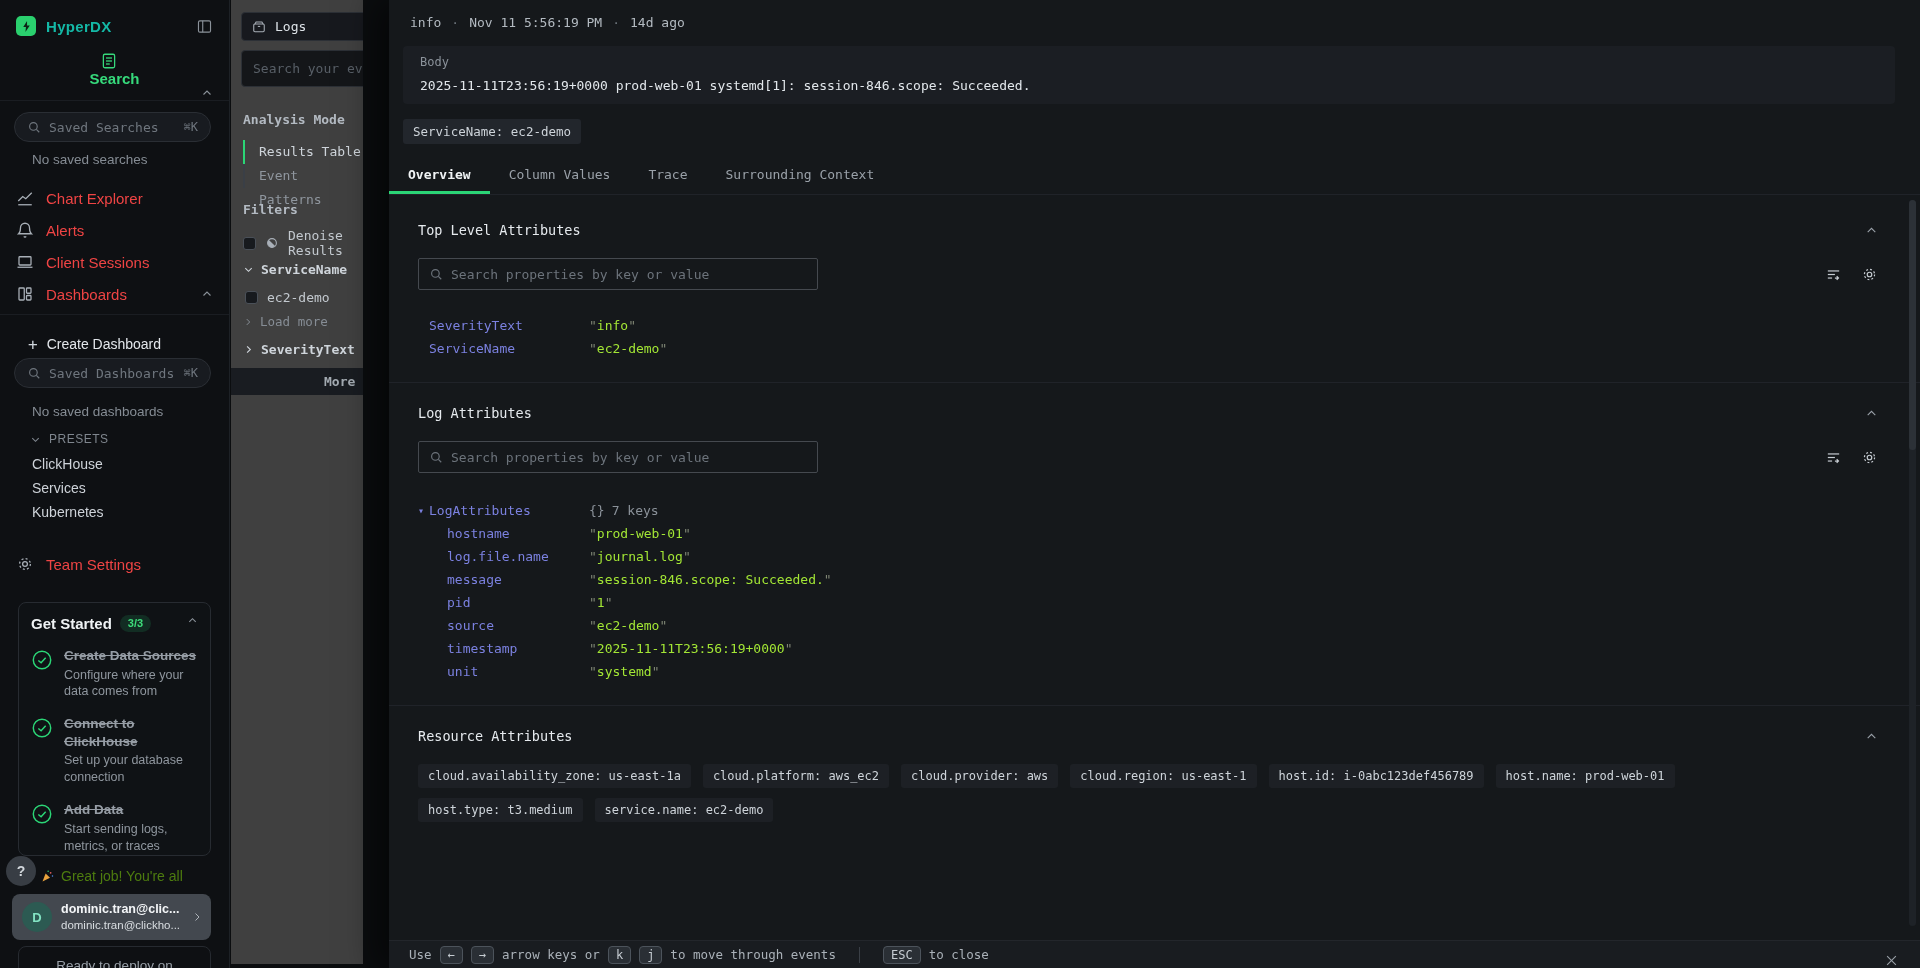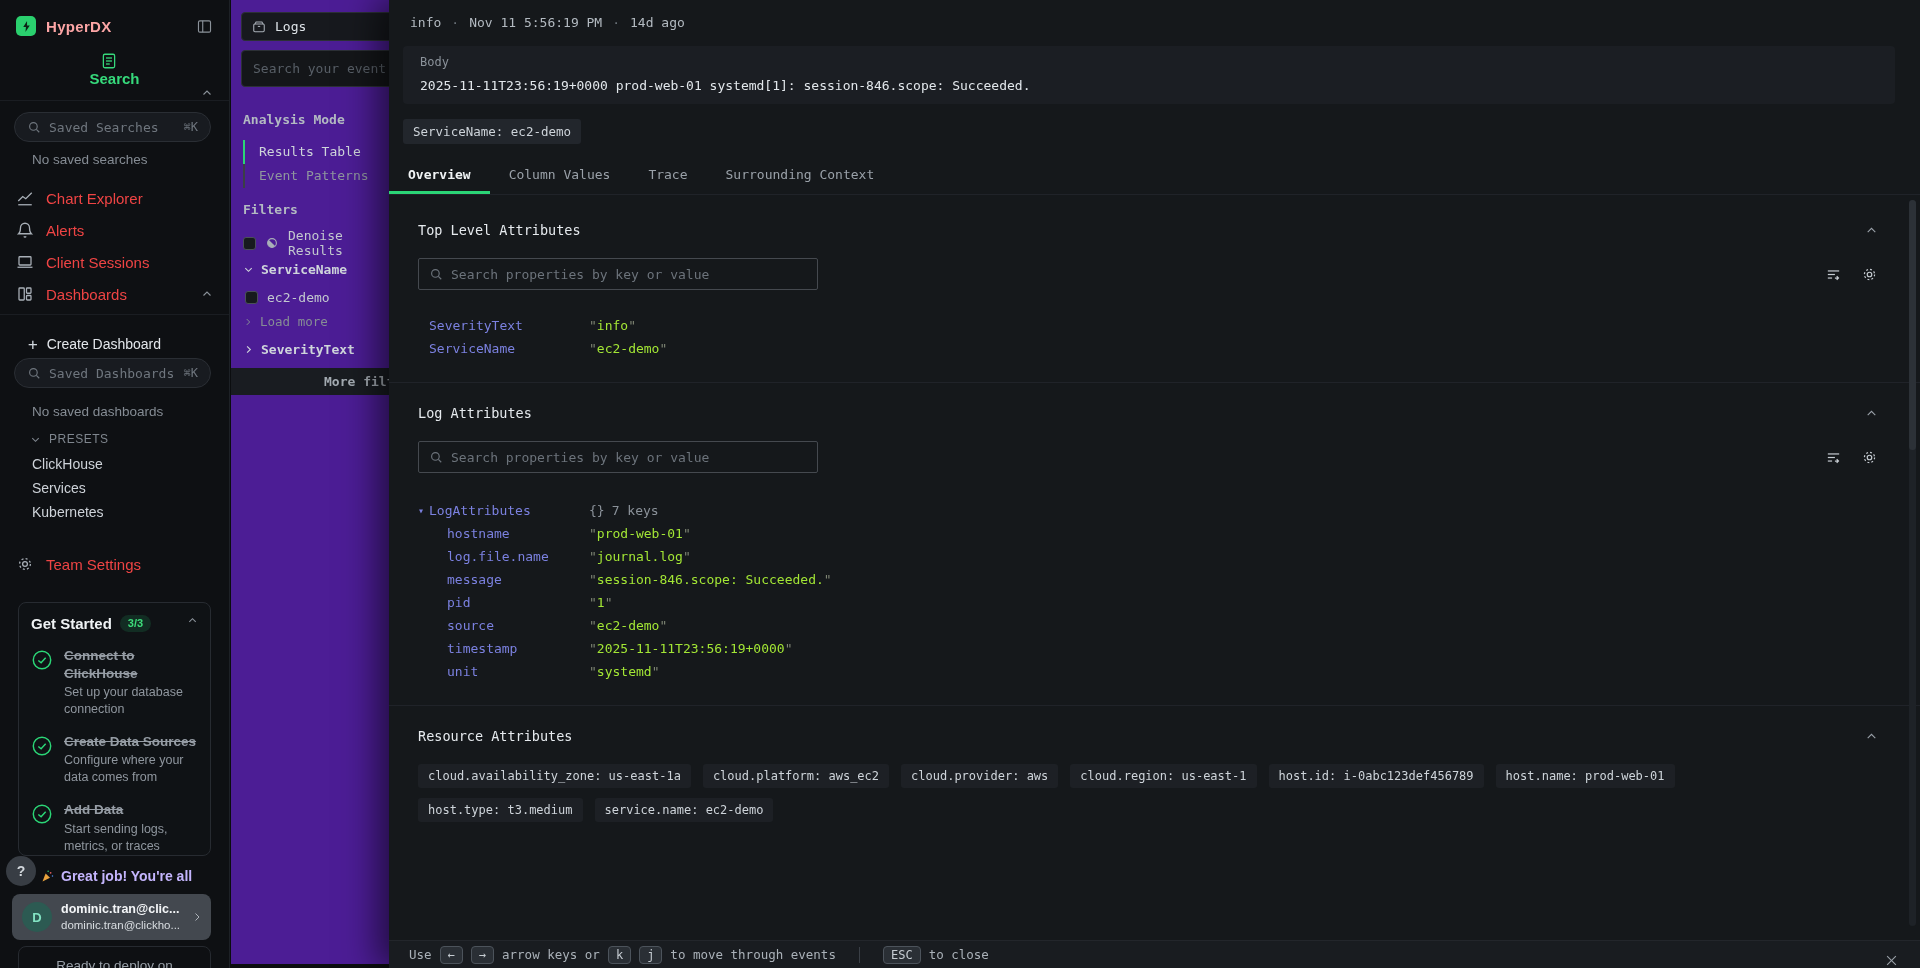--- a/index.html
+++ b/index.html
@@ -6,21 +6,21 @@
   html,body { width:1920px; height:968px; }
   body { background:#0b0d0f; font-family:"DejaVu Sans Mono",monospace; color:#d5dae0;
          overflow:hidden; position:relative; }
   svg { display:block; }
   .sans { font-family:"Liberation Sans","DejaVu Sans",sans-serif; }
 
   
   .sidebar { position:absolute; left:0; top:0; bottom:0; width:230px; background:#0e1013;
              border-right:1px solid #1d2126; overflow:hidden; }
   .srow { position:absolute; left:0; right:0; display:flex; align-items:center; padding:0 16px; height:28px; }
-  .brand-name { font-size:15px; font-weight:bold; color:#fca5a5; letter-spacing:.3px; }
+  .brand-name { font-size:15px; font-weight:bold; color:#14b8a6; letter-spacing:.3px; }
   .logo { width:20px; height:20px; border-radius:5px; background:#2ad06e; display:flex;
           align-items:center; justify-content:center; margin-right:10px; }
   .navlabel { font-size:15px; color:#ef4444; }
   .nav-ico { width:18px; height:18px; margin-right:12px; color:#a9b0b8; flex:0 0 auto; }
   .green { color:#36d97b !important; }
   .sdivider { position:absolute; left:0; right:0; height:1px; background:#1a1d22; }
   .pill { position:absolute; left:14px; right:18px; height:30px; border-radius:16px;
           background:#181b20; border:1px solid #2a2e34; display:flex; align-items:center;
           padding:0 12px; gap:8px; color:#6f767e; font-size:13px; }
   .pill .ph { flex:1; }
@@ -36,34 +36,34 @@
   .gs-badge { background:rgba(46,213,118,.14); color:#3ddc7a; font-size:11px; font-weight:bold;
               padding:2px 8px; border-radius:10px; }
   .gs-step { display:flex; gap:11px; margin-top:15px; }
   .gs-check { flex:0 0 auto; margin-top:2px; }
   .gs-step-title { font-size:13.5px; font-weight:bold; color:#969da5; text-decoration:line-through; line-height:1.3; }
   .gs-step-desc { font-size:12.5px; color:#8f969e; line-height:1.35; margin-top:2px; }
   .help-fab { position:absolute; top:856px; left:6px; width:30px; height:30px; border-radius:50%;
               background:#383d44; color:#d3d8dd; display:flex; align-items:center; justify-content:center;
               font-size:14px; font-weight:bold; }
   .congrats { position:absolute; top:868px; left:40px; display:flex; align-items:center; gap:6px;
-              font-size:14px; font-weight:bold; color:#c4b5fd; white-space:nowrap; }
+              font-size:14px; font-weight:normal; color:#4d7c0f; white-space:nowrap; }
   .user-card { position:absolute; top:894px; left:12px; width:199px; height:46px; background:#43484f;
                border-radius:8px; display:flex; align-items:center; padding:0 8px 0 10px; gap:9px; }
   .avatar { width:30px; height:30px; border-radius:50%; background:#2c5a52; color:#82e2c2;
             display:flex; align-items:center; justify-content:center; font-size:13px; font-weight:bold; flex:0 0 auto; }
   .user-name { font-size:12.5px; font-weight:bold; color:#f4f6f8; line-height:1.25; }
   .user-mail { font-size:11.5px; color:#d9dde1; line-height:1.25; }
   .user-chev { margin-left:auto; color:#aeb4ba; }
   .deploy-box { position:absolute; top:946px; left:18px; width:193px; height:44px;
                 border:1px solid #262a30; border-radius:8px; text-align:center; padding-top:11px;
                 font-size:13.5px; color:#9aa1a9; }
 
   
-  .mid { position:absolute; left:231px; top:0; bottom:4px; width:158px; background:#4c1d95; overflow:hidden; }
+  .mid { position:absolute; left:231px; top:0; bottom:4px; width:132px; background:#404040; overflow:hidden; }
   .logs-btn { position:absolute; top:12px; left:10px; width:215px; height:29px; background:#17191e;
               border:1px solid #2c3036; border-radius:4px; display:flex; align-items:center;
               padding:0 10px; gap:9px; color:#dde2e7; font-size:13px; }
   .mid-search { position:absolute; top:50px; left:10px; width:215px; height:37px; background:#141619;
                 border:1px solid #2c3036; border-radius:4px; color:#c8ced4; font-size:13px;
                 font-family:"DejaVu Sans Mono",monospace; padding:0 11px; outline:none; }
   .mid-search::placeholder { color:#585f67; }
   .mlabel { position:absolute; left:12px; font-size:13px; font-weight:bold; color:#b3bac2; }
   .mode { position:absolute; left:12px; height:24px; line-height:24px; padding-left:14px; font-size:13px; }
   .mode.on  { border-left:2px solid #2bd576; color:#ced4da; }
@@ -268,34 +268,34 @@
       </span>
     </div>
     <div class="gs-step">
       <span class="gs-check">
         <svg width="22" height="22" viewBox="0 0 24 24" fill="none" stroke="#2bd576" stroke-width="1.6">
             <circle cx="12" cy="12" r="9.5"></circle>
             <polyline points="8,12.5 11,15 16,9.5"></polyline>
           </svg>
       </span>
       <span>
-        <div class="gs-step-title sans" style="max-width:130px;">Connect to ClickHouse</div>
-        <div class="gs-step-desc sans">Set up your database connection</div>
+        <div class="gs-step-title sans">Create Data Sources</div>
+        <div class="gs-step-desc sans">Configure where your data comes from</div>
       </span>
     </div>
     <div class="gs-step">
       <span class="gs-check">
         <svg width="22" height="22" viewBox="0 0 24 24" fill="none" stroke="#2bd576" stroke-width="1.6">
             <circle cx="12" cy="12" r="9.5"></circle>
             <polyline points="8,12.5 11,15 16,9.5"></polyline>
           </svg>
       </span>
       <span>
-        <div class="gs-step-title sans">Create Data Sources</div>
-        <div class="gs-step-desc sans">Configure where your data comes from</div>
+        <div class="gs-step-title sans" style="max-width:130px;">Connect to ClickHouse</div>
+        <div class="gs-step-desc sans">Set up your database connection</div>
       </span>
     </div>
     <div class="gs-step">
       <span class="gs-check">
         <svg width="22" height="22" viewBox="0 0 24 24" fill="none" stroke="#2bd576" stroke-width="1.6">
             <circle cx="12" cy="12" r="9.5"></circle>
             <polyline points="8,12.5 11,15 16,9.5"></polyline>
           </svg>
       </span>
       <span>

